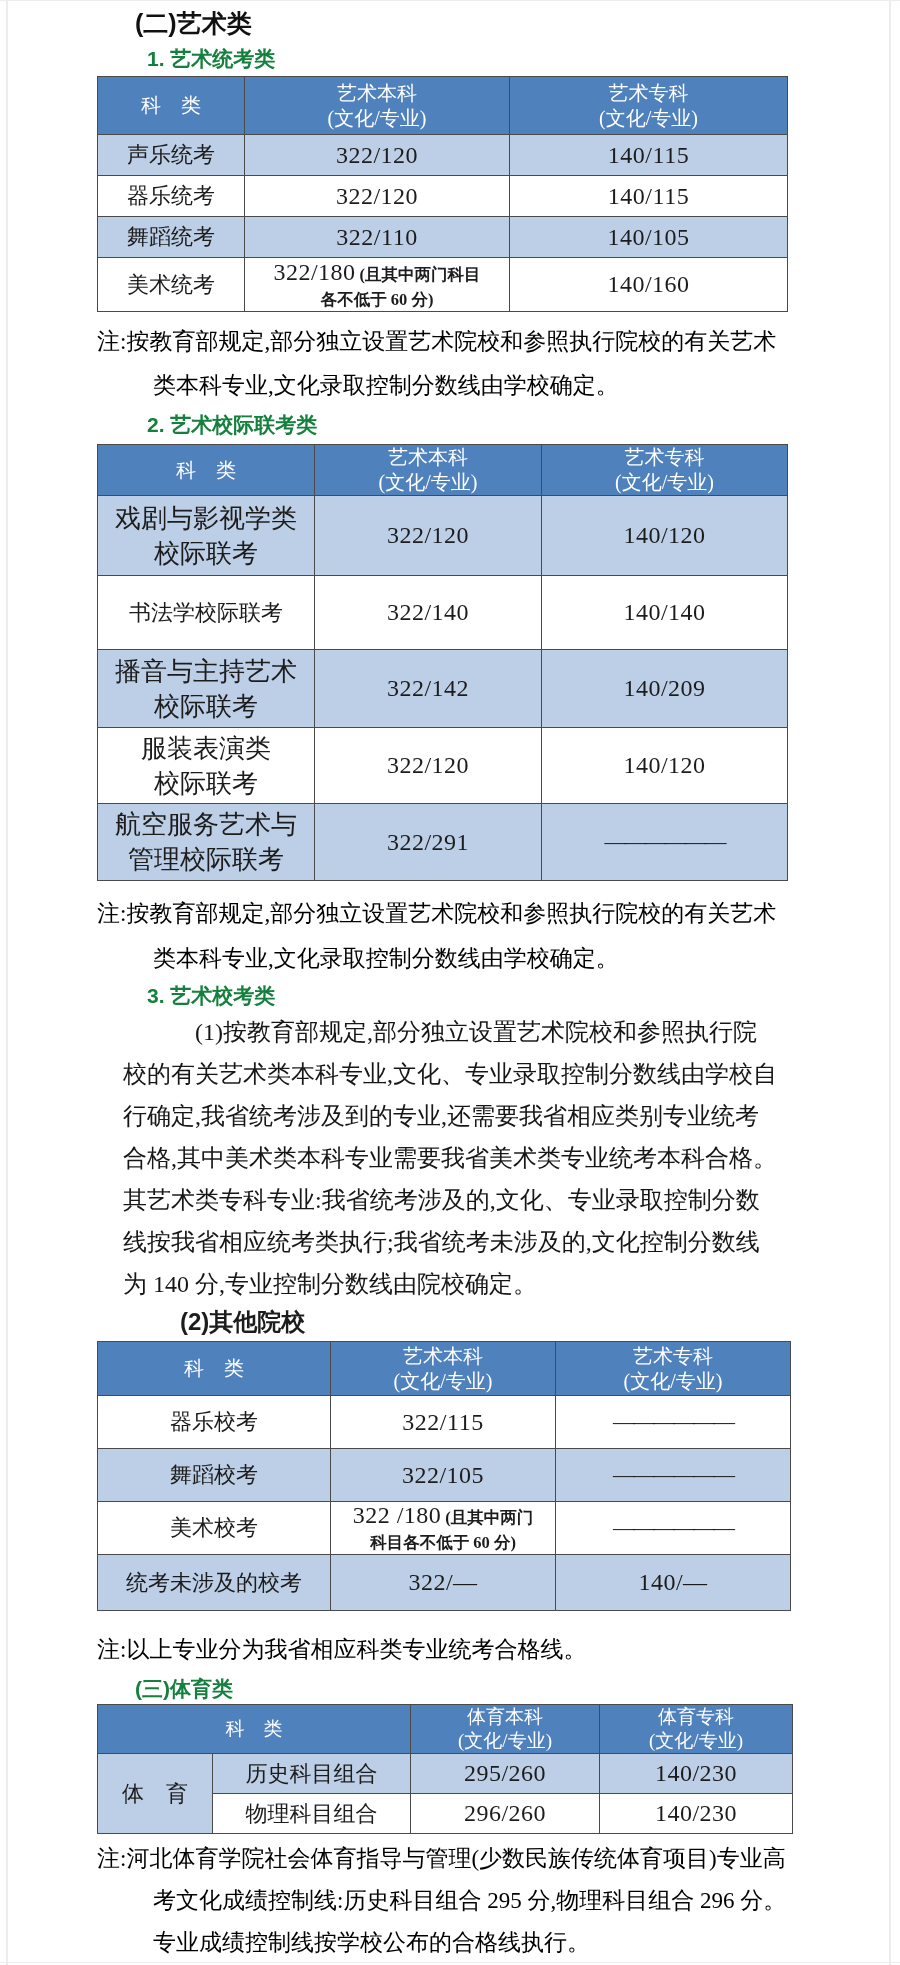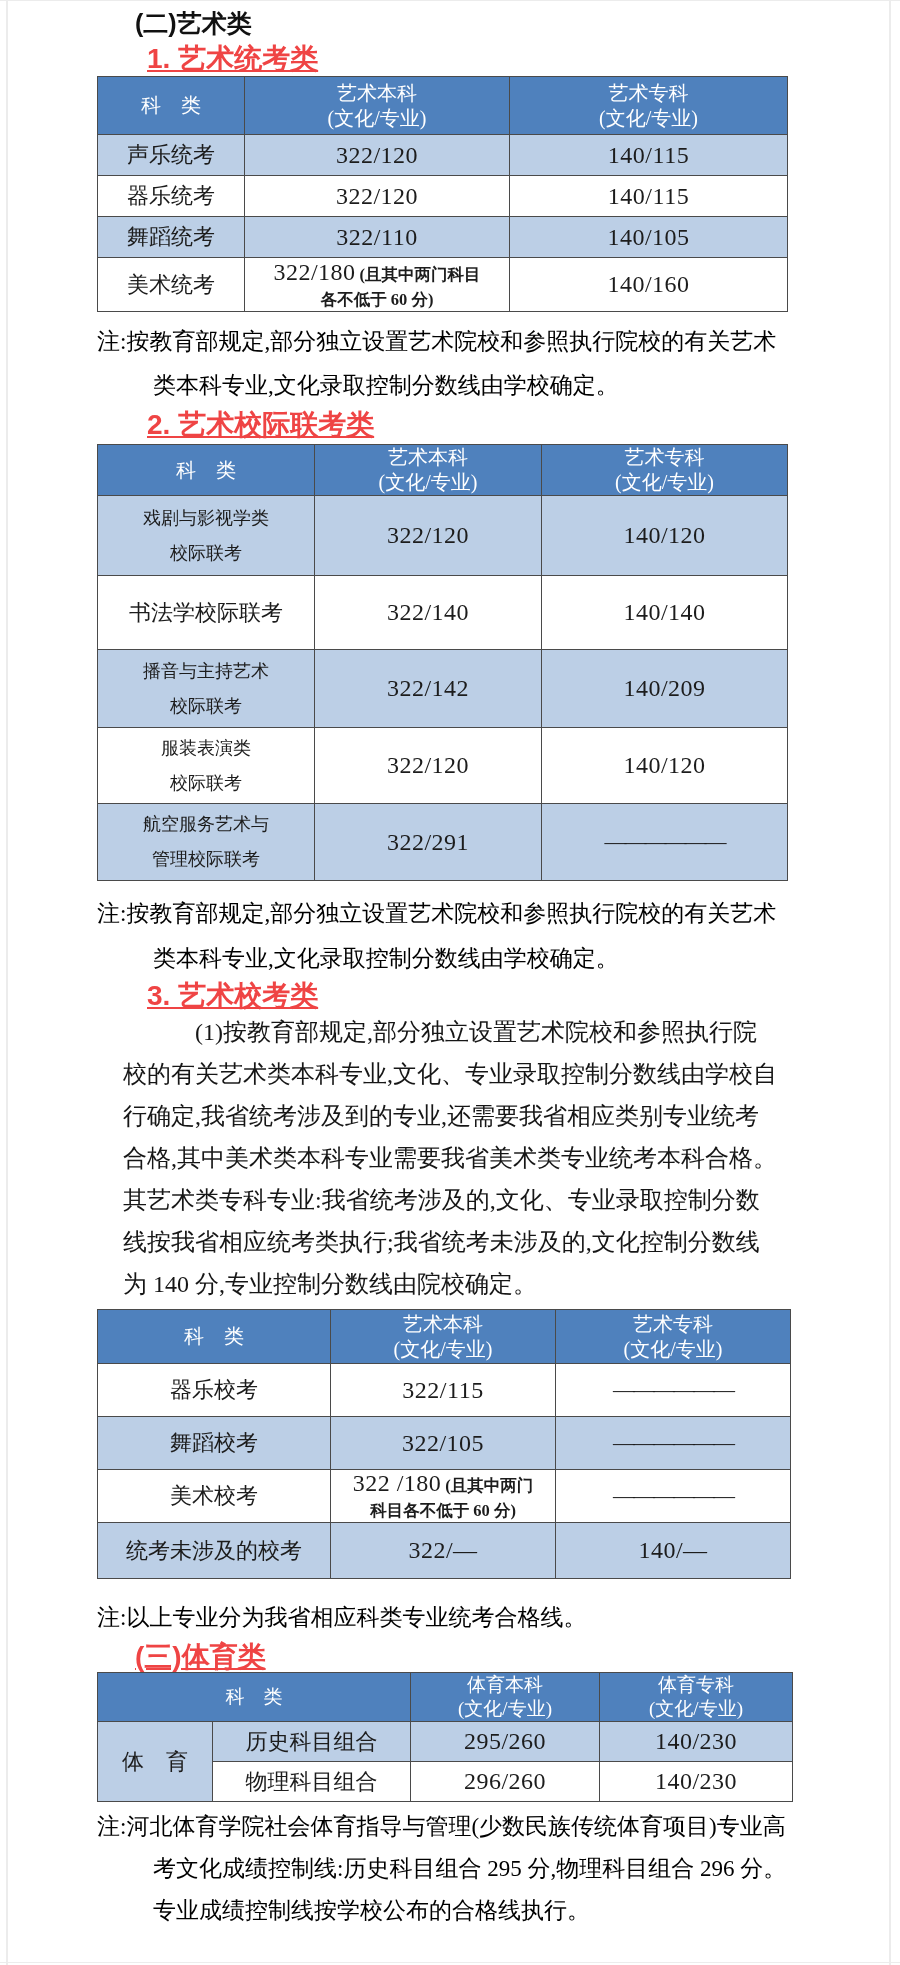--- a/index.html
+++ b/index.html
@@ -9,40 +9,40 @@
     color:#1c1c1c; font-family:"Liberation Serif","DejaVu Serif",serif;
   }
   .edge { position:absolute; background:#ececec; }
   .edge-left  { left:6px; top:0; width:2px; height:100%; }
   .edge-right { right:9px; top:0; width:2px; height:100%; }
   .edge-top   { left:0; top:0; width:100%; height:1px; }
   .edge-bottom{ left:0; top:1962px; width:100%; height:1px; }
 
   .h1 { margin:8px 0 0 135px; font-size:25px; line-height:30px; font-weight:bold;
         font-family:"Liberation Sans","DejaVu Sans",sans-serif; color:#111; }
-  .h2 { margin-left:147px; font-size:28px; line-height:30px; font-weight:bold;
-        font-family:"Liberation Sans","DejaVu Sans",sans-serif; color:#ef4444;text-decoration:underline; }
+  .h2 { margin-left:147px; font-size:21px; line-height:30px; font-weight:bold;
+        font-family:"Liberation Sans","DejaVu Sans",sans-serif; color:#15803d; }
   .h2a { margin-top:6px; }
   .h2b { margin-top:2px; }
   .h2c { margin-top:0; }
   .h2d { margin:2px 0 0 180px; font-weight:bold; font-size:24px; line-height:30px;
          font-family:"Liberation Sans","DejaVu Sans",sans-serif; }
   .h2e { margin-top:2px; margin-left:135px; }
 
   table { border-collapse:collapse; margin-left:97px; table-layout:fixed; }
   td { border:1.6px solid #4a4a4a; text-align:center; vertical-align:middle; overflow:hidden; }
   .th { background:#4f81bd; color:#fff; font-weight:normal;
         font-size:20px; line-height:25px; }
   .light { background:#bccfe6; }
   .t1 { margin-top:2px; }
   .t2 { margin-top:4px; }
   .t3 { margin-top:4px; }
   .t4 { margin-top:0; }
   .name  { font-size:22px; }
-  .name2 { font-size:18px; line-height:35px; }
+  .name2 { font-size:26px; line-height:35px; }
   .num   { font-size:24px; letter-spacing:0.5px; }
   .dash  { font-size:22px; letter-spacing:-2px; }
   .small-note { font-size:16.5px; font-weight:bold; }
   .cellline { line-height:26px; }
   .cellline2 { line-height:23px; }
   .t4 .th { font-size:19px; line-height:24px; }
 
   .hr58 td { height:58px; } .r41 td { height:41px; } .r54 td { height:54px; }
   .hr51 td { height:51px; } .r80 td { height:80px; } .r74 td { height:74px; }
   .r78 td { height:78px; } .r76 td { height:76px; } .r77 td { height:77px; }
@@ -191,20 +191,21 @@
   <div class="para">
     <div class="first nowrap">(1)按教育部规定,部分独立设置艺术院校和参照执行院</div>
     <div class="nowrap">校的有关艺术类本科专业,文化、专业录取控制分数线由学校自</div>
     <div class="nowrap">行确定,我省统考涉及到的专业,还需要我省相应类别专业统考</div>
     <div class="nowrap">合格,其中美术类本科专业需要我省美术类专业统考本科合格。</div>
     <div class="nowrap">其艺术类专科专业:我省统考涉及的,文化、专业录取控制分数</div>
     <div class="nowrap">线按我省相应统考类执行;我省统考未涉及的,文化控制分数线</div>
     <div class="nowrap">为 140 分,专业控制分数线由院校确定。</div>
   </div>
 
+  <div class="h2d">(2)其他院校</div>
 
   <table class="t3">
     <colgroup>
         <col style="width:233px">
         <col style="width:225px">
         <col style="width:235px">
       </colgroup>
     <tbody>
         <tr class="hr54">
       <td class="th"><span>科　类</span></td>

